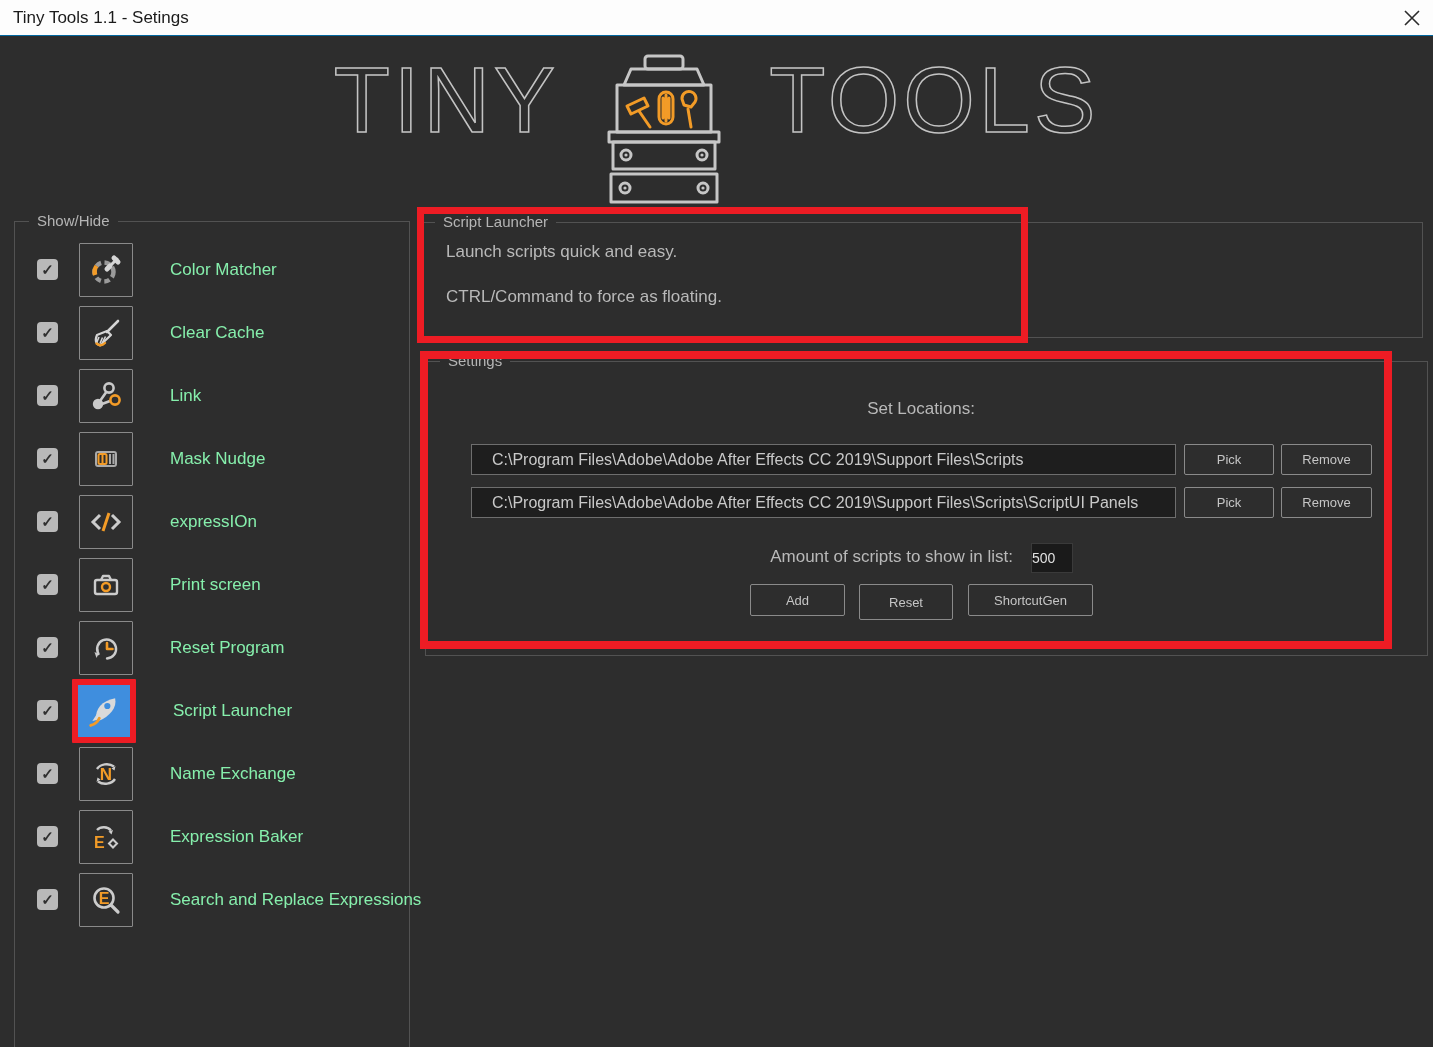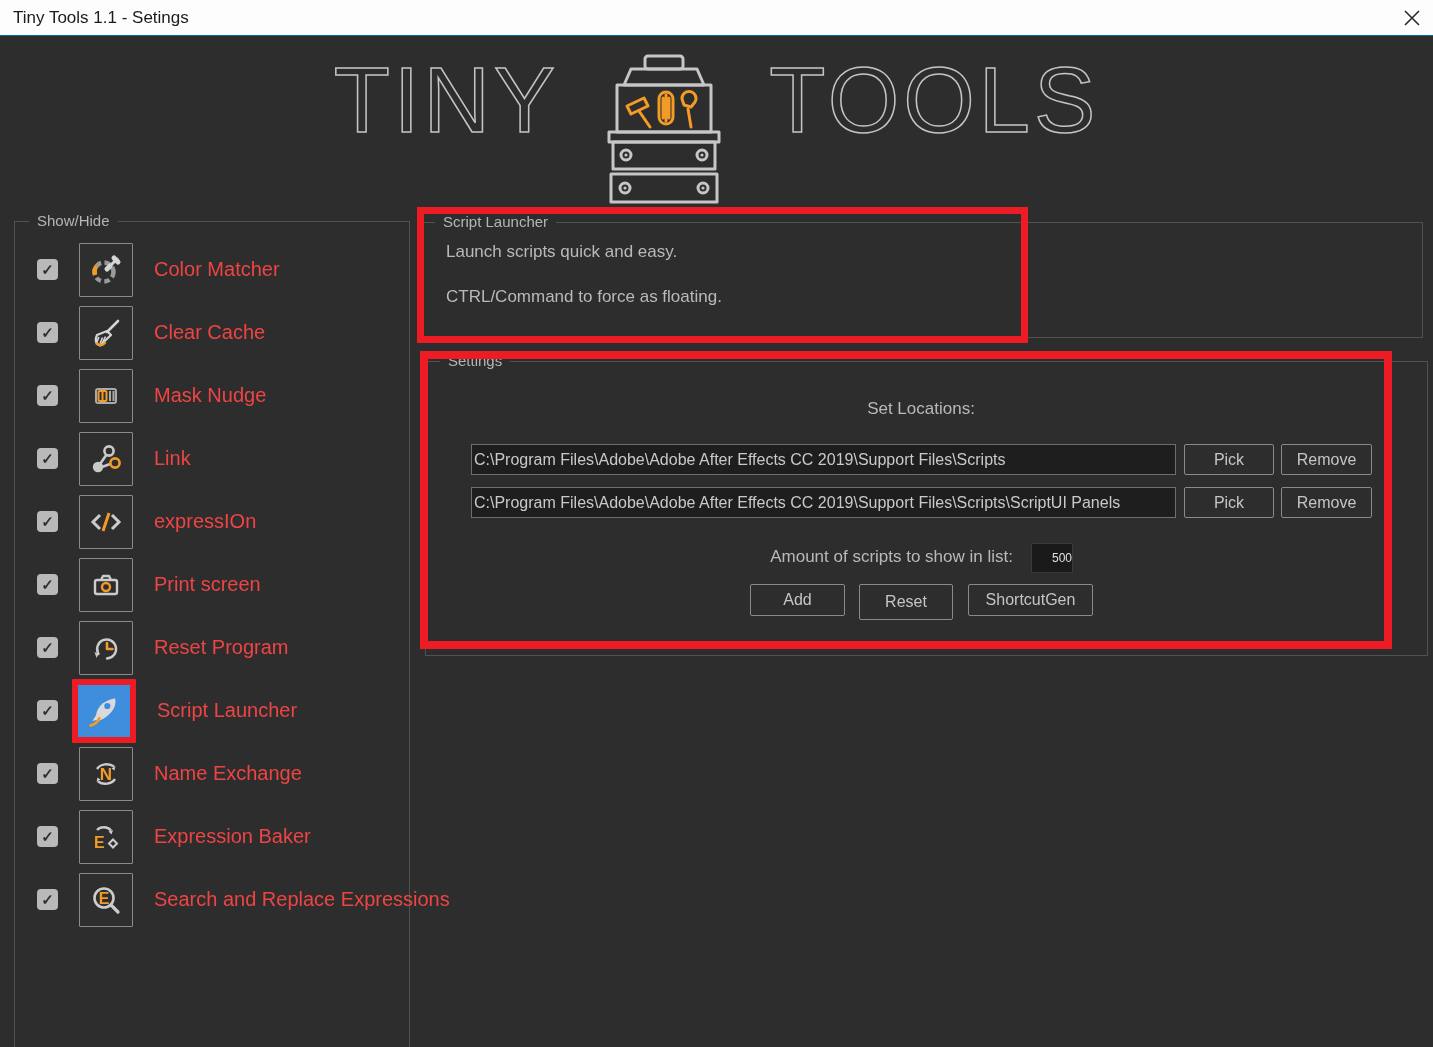--- a/index.html
+++ b/index.html
@@ -30,44 +30,44 @@
 
   
   .tool-list { position:absolute; top:16px; left:0; right:0; }
   .tool-row { height:63px; display:flex; align-items:center; padding-left:22px; }
   .checkbox { width:21px; height:21px; background:#b9b9b9; border-radius:4px; flex:0 0 auto;
               display:flex; align-items:center; justify-content:center; cursor:pointer; }
   .checkbox::after { content:"\2713"; font-size:15px; font-weight:bold; color:#2f2f2f; }
   .icon-box { width:54px; height:54px; border:1px solid #8a8a8a; background:#2e2e2e; margin-left:21px;
               border-radius:1px; display:flex; align-items:center; justify-content:center; flex:0 0 auto; cursor:pointer; }
   .icon-box.selected { width:64px; height:64px; border:6px solid #ed1c24; background:#3f8ede; margin-left:14px; }
-  .tool-label { margin-left:21px; font-size:20px; color:#ef4444; white-space:nowrap; }
+  .tool-label { margin-left:37px; font-size:17px; color:#86efac; white-space:nowrap; }
 
   
   .sl-group { left:420px; top:186px; width:1003px; height:116px; }
   .sl-line { position:absolute; left:25px; font-size:17px; color:#b9b9b9; }
   .sl-line1 { top:19px; } .sl-line2 { top:64px; }
 
   .settings-group { left:425px; top:325px; width:1003px; height:295px; }
   .set-loc { position:absolute; top:37px; left:0; width:990px; text-align:center;
              font-size:17px; color:#b9b9b9; }
   .path-row { position:absolute; left:45px; height:31px; }
   .path-row1 { top:82px; } .path-row2 { top:125px; }
   .path-input { position:absolute; left:0; top:0; width:705px; height:31px; background:#1e1e1e;
-                border:1px solid #6e6e6e; color:#c9c9c9; font-size:16px; padding:0 2px;
+                border:1px solid #6e6e6e; color:#c9c9c9; font-size:16px; padding:0 20px;
                 font-family:"Liberation Sans", sans-serif; }
-  .btn { background:#2d2d2d; border:1px solid #8a8a8a; color:#c5c5c5; font-size:16px;
+  .btn { background:#2d2d2d; border:1px solid #8a8a8a; color:#c5c5c5; font-size:13px;
          border-radius:2px; cursor:pointer; font-family:"Liberation Sans", sans-serif; }
   .pick-btn   { position:absolute; left:713px; top:0; width:90px; height:31px; }
   .remove-btn { position:absolute; left:810px; top:0; width:91px; height:31px; }
   .amount-row { position:absolute; top:181px; left:45px; height:30px; }
   .amount-label { position:absolute; left:0; top:4px; width:542px; text-align:right;
                   font-size:17px; color:#b9b9b9; }
   .amount-input { position:absolute; left:560px; top:0; width:42px; height:30px; background:#1a1a1a;
-                  border:1px solid #3a3a3a; color:#e0e0e0; font-size:12px; text-align:right;
+                  border:1px solid #3a3a3a; color:#e0e0e0; font-size:14px; text-align:left;
                   font-family:"Liberation Sans", sans-serif; }
   .action-row { position:absolute; top:222px; left:0; height:32px; }
   .add-btn   { position:absolute; left:324px; top:0; width:95px;  height:32px; }
   .reset-btn { position:absolute; left:433px; top:0; width:94px;  height:36px; }
   .sgen-btn  { position:absolute; left:542px; top:0; width:125px; height:32px; }
 
   
   .redbox { position:absolute; border:7px solid #ed1c24; pointer-events:none; z-index:6; }
   .redbox-sl { left:417px; top:171px; width:611px; height:136px; }
   .redbox-settings { left:420px; top:315px; width:972px; height:298px; border-width:8px; }
@@ -151,40 +151,40 @@
             <path d="M8.5,28.5 Q13,32 17,28" stroke="#f29b27" stroke-width="2.4" fill="none" stroke-linecap="round"></path>
           </svg>
         </div>
         <span class="tool-label">Clear Cache</span>
       </div>
 
       <div class="tool-row">
         <div class="checkbox"></div>
         <div class="icon-box">
           <svg width="36" height="36" viewBox="0 0 36 36">
+            <path d="M12,23 L19,13 M14,26 L22,23" stroke="#c9c9c9" stroke-width="2.6"></path>
+            <circle cx="10" cy="26" r="5.2" fill="#c9c9c9"></circle>
+            <circle cx="21" cy="10" r="4.6" fill="#2e2e2e" stroke="#c9c9c9" stroke-width="2.6"></circle>
+            <circle cx="27" cy="22" r="4.6" fill="#2e2e2e" stroke="#f29b27" stroke-width="2.6"></circle>
+          </svg>
+        </div>
+        <span class="tool-label">Link</span>
+      </div>
+
+      <div class="tool-row">
+        <div class="checkbox"></div>
+        <div class="icon-box">
+          <svg width="36" height="36" viewBox="0 0 36 36">
             <rect x="8" y="11" width="20" height="14" rx="2" fill="none" stroke="#aaaaaa" stroke-width="2"></rect>
             <rect x="10.5" y="13" width="8" height="10" rx="1.5" fill="none" stroke="#f29b27" stroke-width="2"></rect>
             <path d="M14.5,13 V23" stroke="#f29b27" stroke-width="2"></path>
             <path d="M22,13 V23 M25.5,13 V23" stroke="#aaaaaa" stroke-width="2"></path>
           </svg>
         </div>
         <span class="tool-label">Mask Nudge</span>
-      </div>
-
-      <div class="tool-row">
-        <div class="checkbox"></div>
-        <div class="icon-box">
-          <svg width="36" height="36" viewBox="0 0 36 36">
-            <path d="M12,23 L19,13 M14,26 L22,23" stroke="#c9c9c9" stroke-width="2.6"></path>
-            <circle cx="10" cy="26" r="5.2" fill="#c9c9c9"></circle>
-            <circle cx="21" cy="10" r="4.6" fill="#2e2e2e" stroke="#c9c9c9" stroke-width="2.6"></circle>
-            <circle cx="27" cy="22" r="4.6" fill="#2e2e2e" stroke="#f29b27" stroke-width="2.6"></circle>
-          </svg>
-        </div>
-        <span class="tool-label">Link</span>
       </div>
 
       <div class="tool-row">
         <div class="checkbox"></div>
         <div class="icon-box">
           <svg width="36" height="36" viewBox="0 0 36 36">
             <path d="M12,11 L5,18 L12,25" fill="none" stroke="#cccccc" stroke-width="3"></path>
             <path d="M24,11 L31,18 L24,25" fill="none" stroke="#cccccc" stroke-width="3"></path>
             <path d="M21,9 L15,27" stroke="#f29b27" stroke-width="3"></path>
           </svg>

